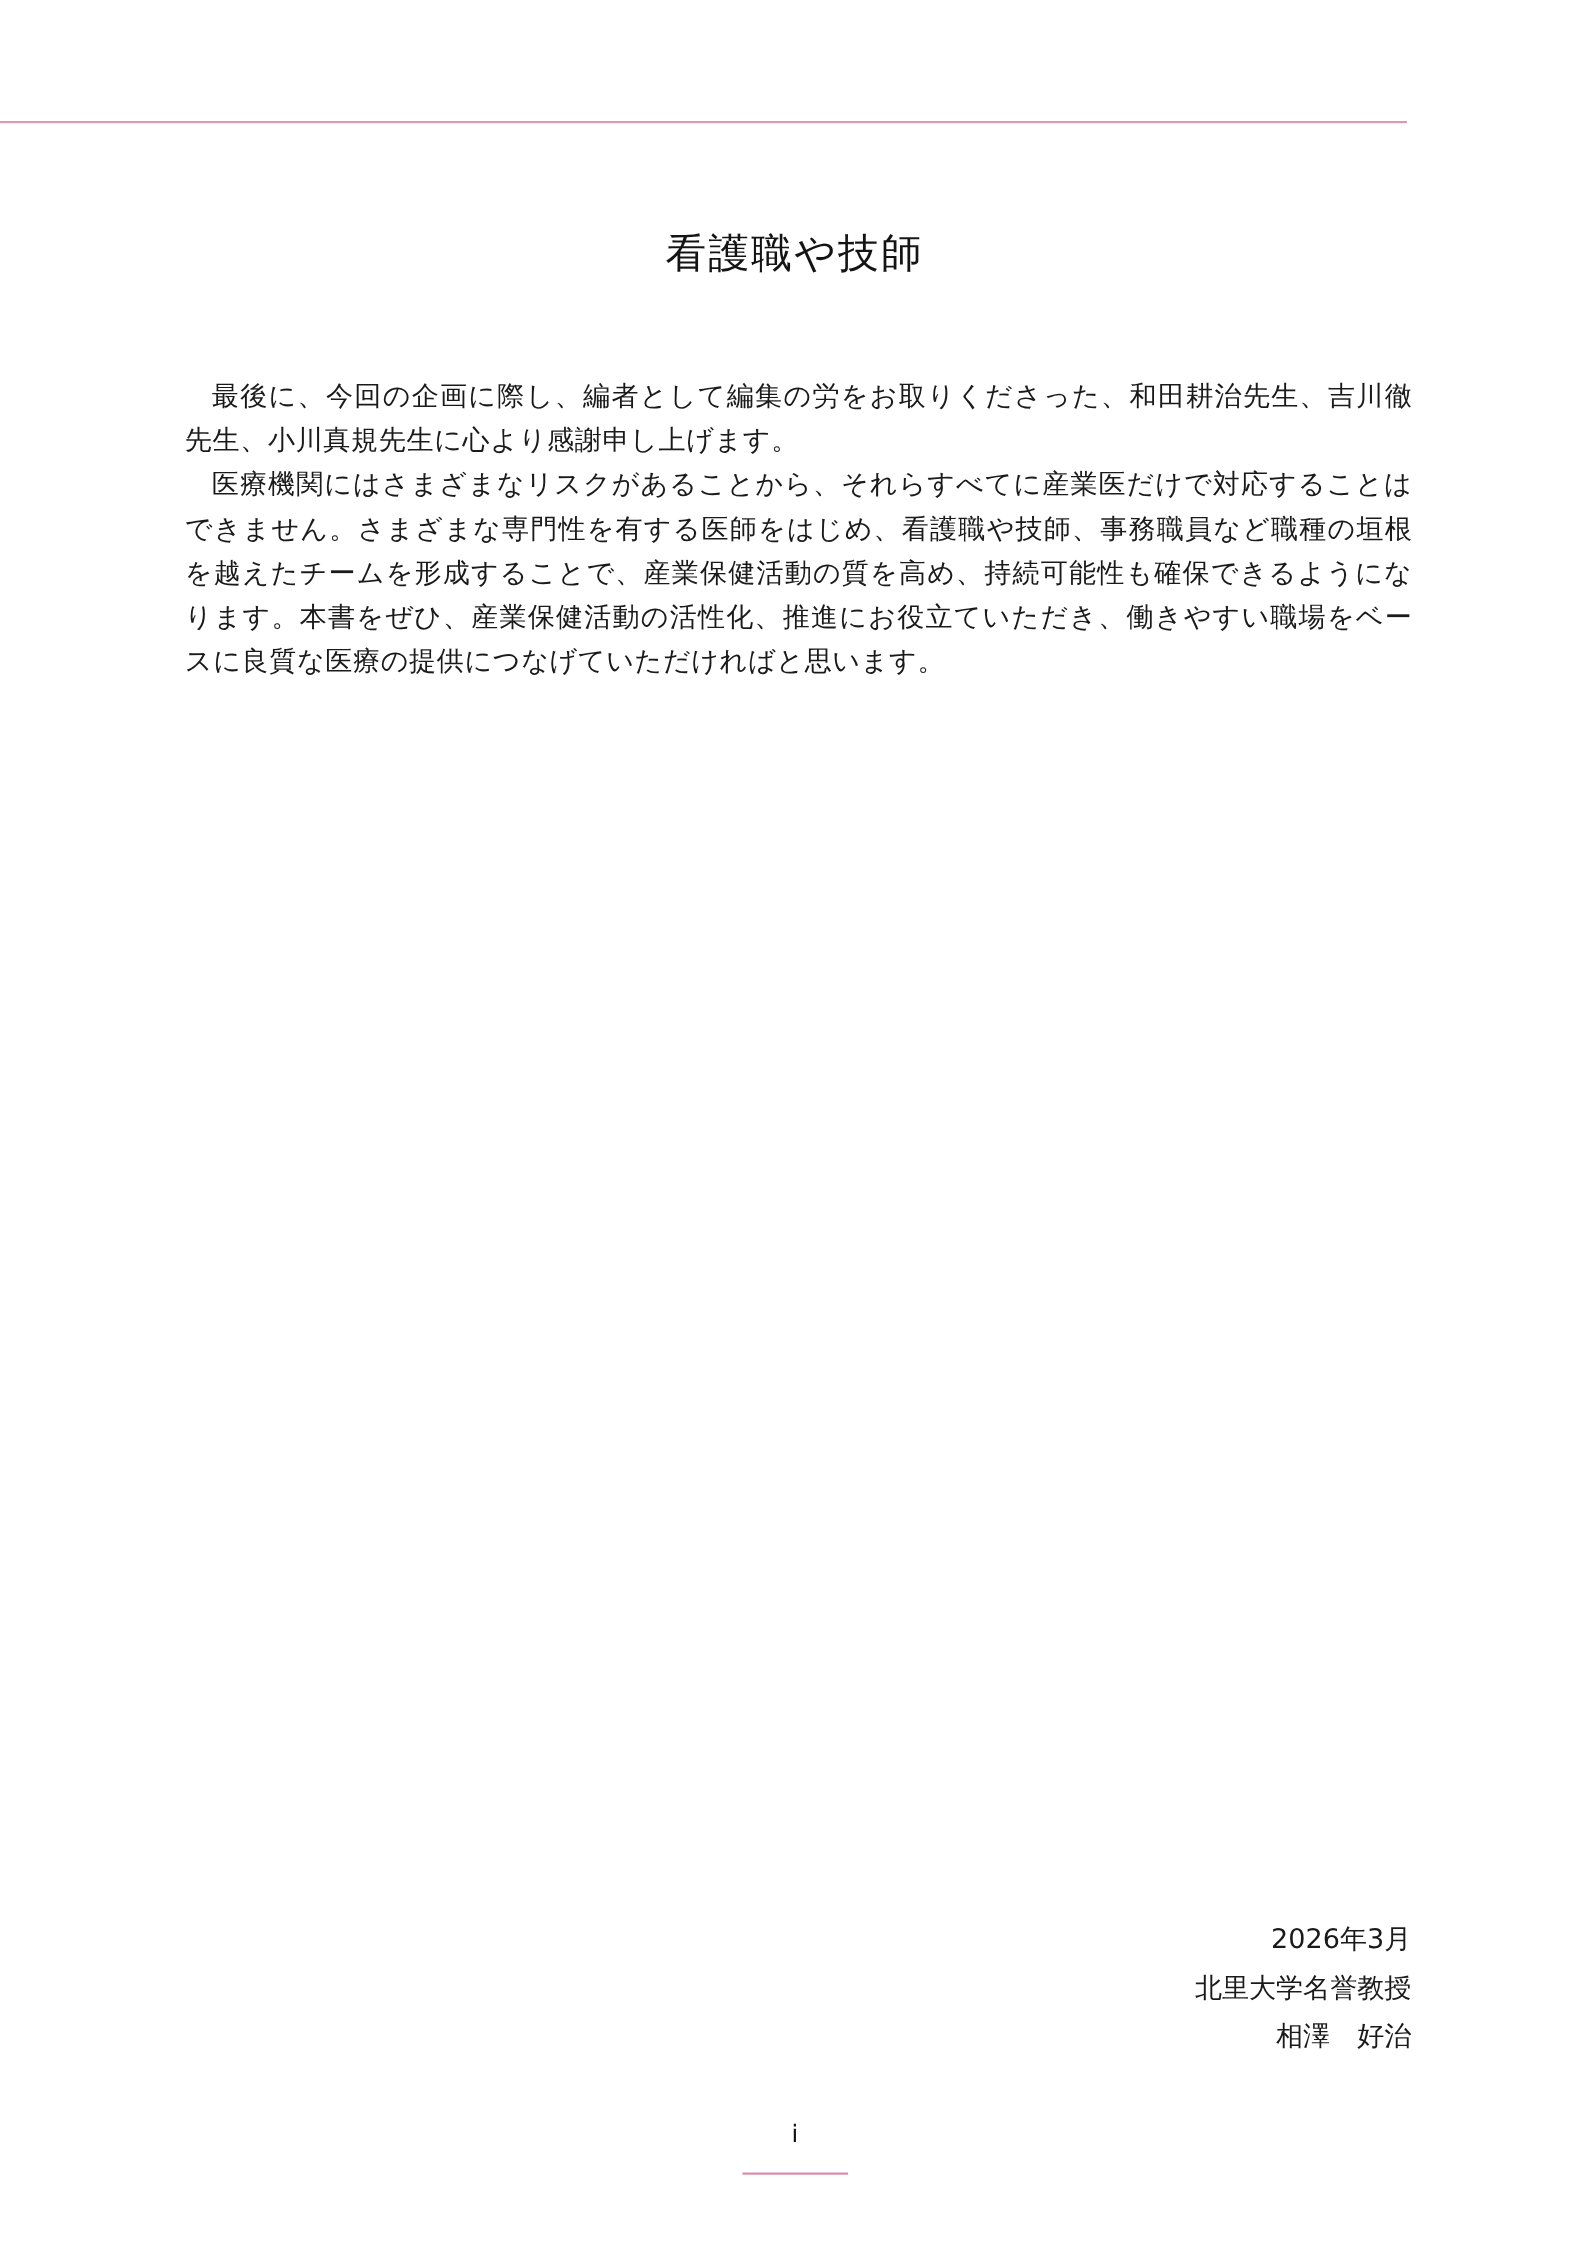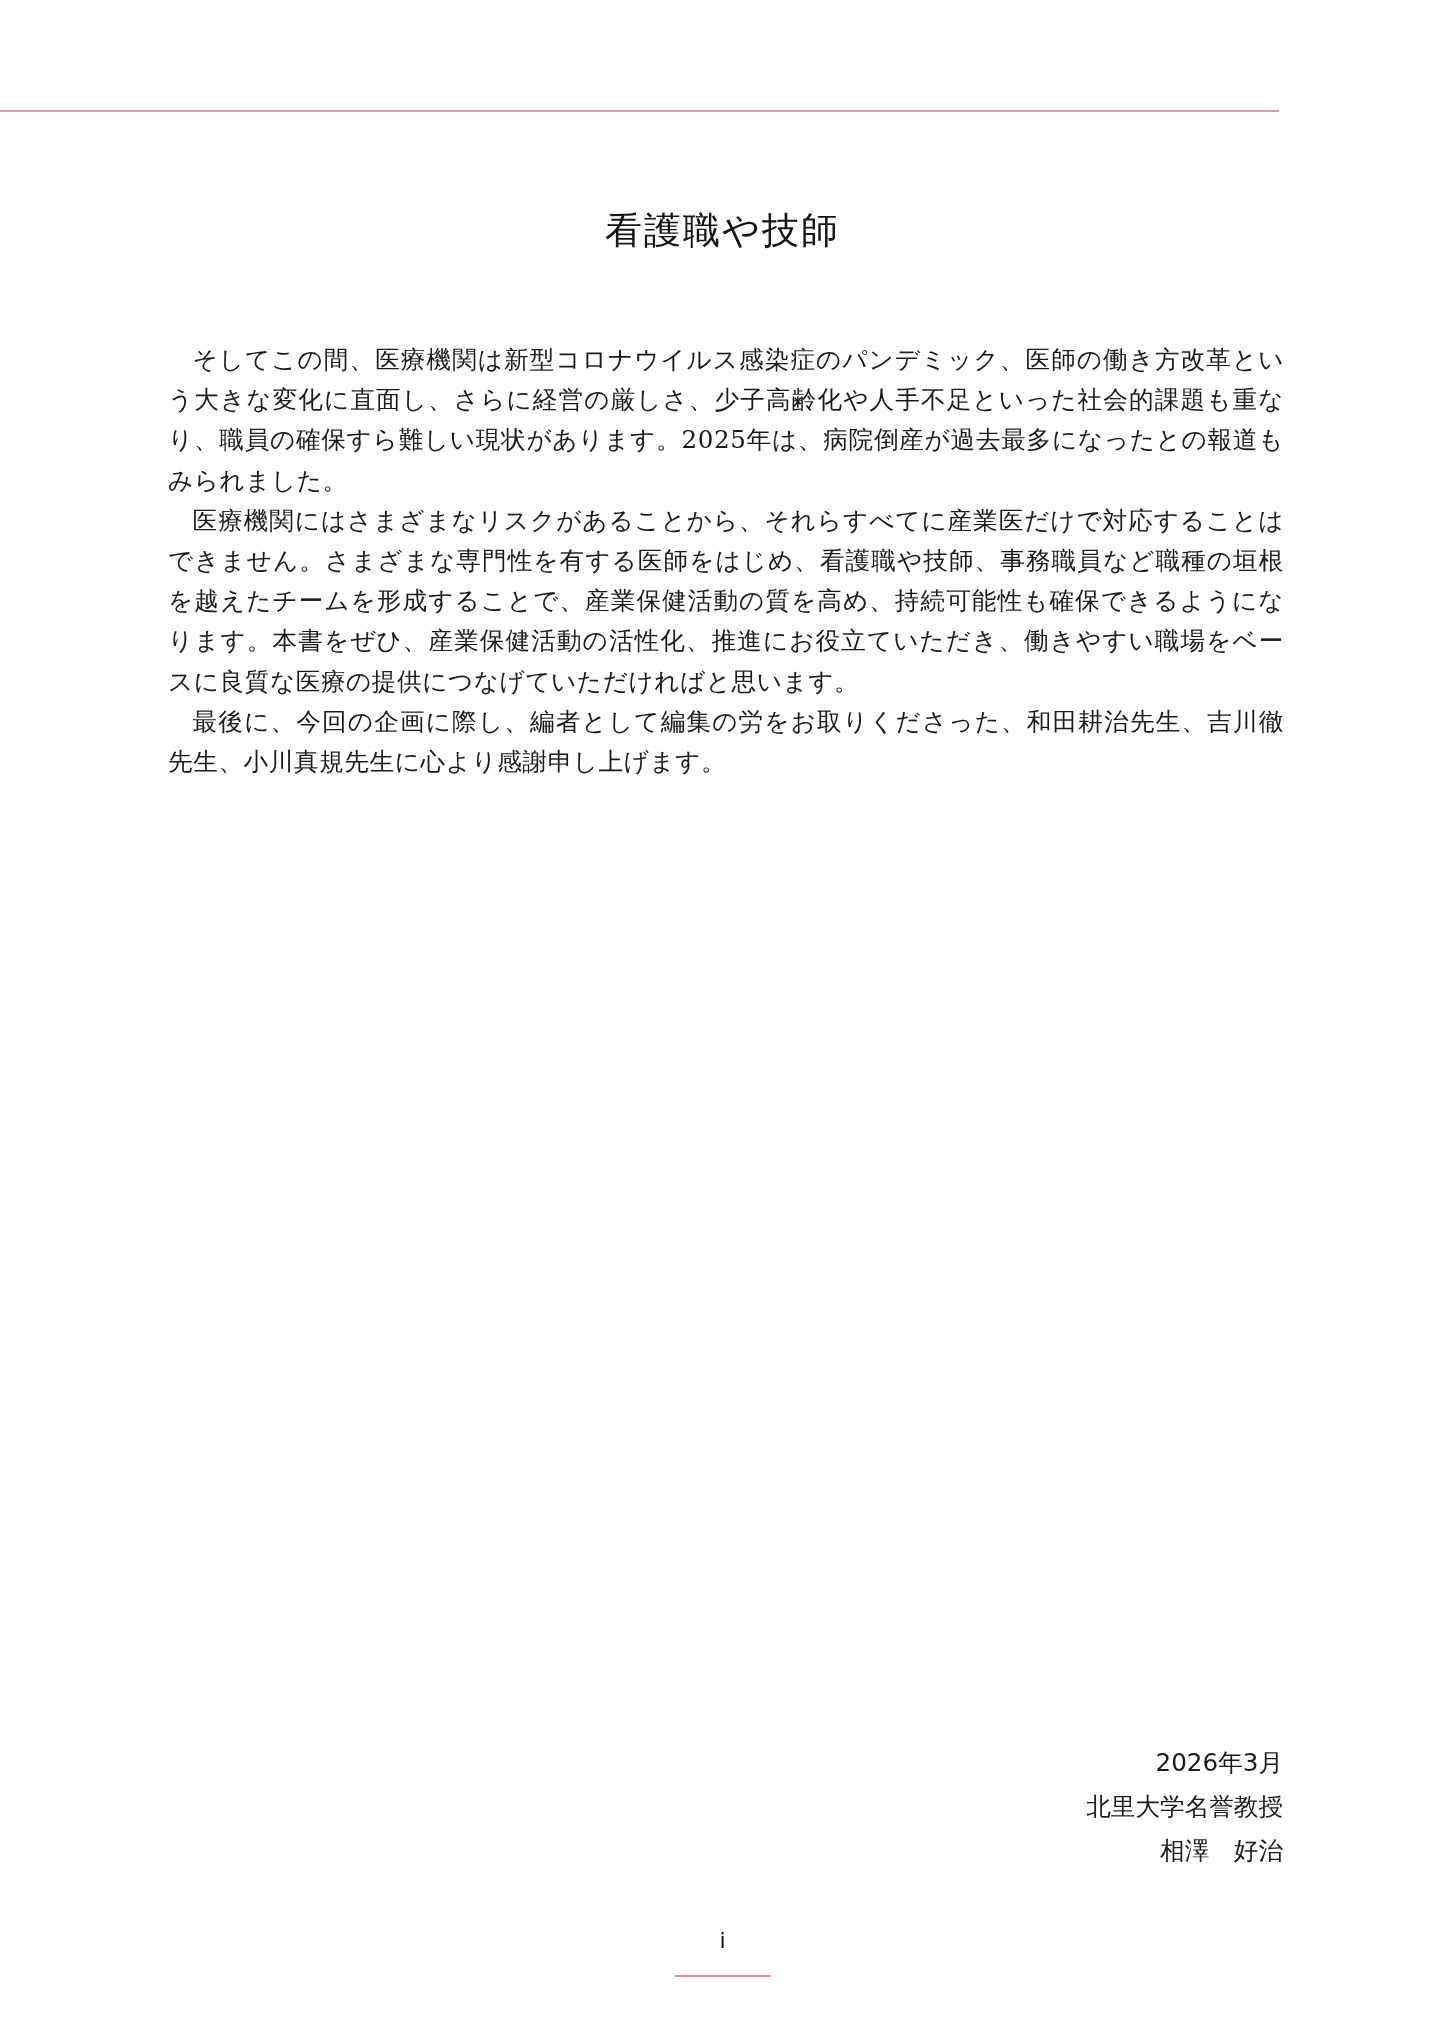--- a/index.html
+++ b/index.html
@@ -84,23 +84,22 @@
   }
 </style>
 </head>
 <body>
 
 <div class="top-rule"></div>
 
 <h1 class="page-title">看護職や技師</h1>
 
 <div class="body-text">
-  <p class="para">そしてこの間、医療機関は新型コロナウイルス感染症のパンデミック、医師の働き方改革という大きな変化に直面し、さらに経営の厳しさ、少子高齢化や人手不足といった社会的課題も重なり、職員の確保すら難しい現状があります。2025年は、病院倒産が過去最多になったとの報道もみられました。</p>
+  <p class="para">最後に、今回の企画に際し、編者として編集の労をお取りくださった、和田耕治先生、吉川徹先生、小川真規先生に心より感謝申し上げます。</p>
   <p class="para">医療機関にはさまざまなリスクがあることから、それらすべてに産業医だけで対応することはできません。さまざまな専門性を有する医師をはじめ、看護職や技師、事務職員など職種の垣根を越えたチームを形成することで、産業保健活動の質を高め、持続可能性も確保できるようになります。本書をぜひ、産業保健活動の活性化、推進にお役立ていただき、働きやすい職場をベースに良質な医療の提供につなげていただければと思います。</p>
-  <p class="para">最後に、今回の企画に際し、編者として編集の労をお取りくださった、和田耕治先生、吉川徹先生、小川真規先生に心より感謝申し上げます。</p>
 </div>
 
 <div class="signature">
   <div>2026年3月</div>
   <div>北里大学名誉教授</div>
   <div>相澤　好治</div>
 </div>
 
 <div class="folio">i</div>
 <div class="folio-rule"></div>

